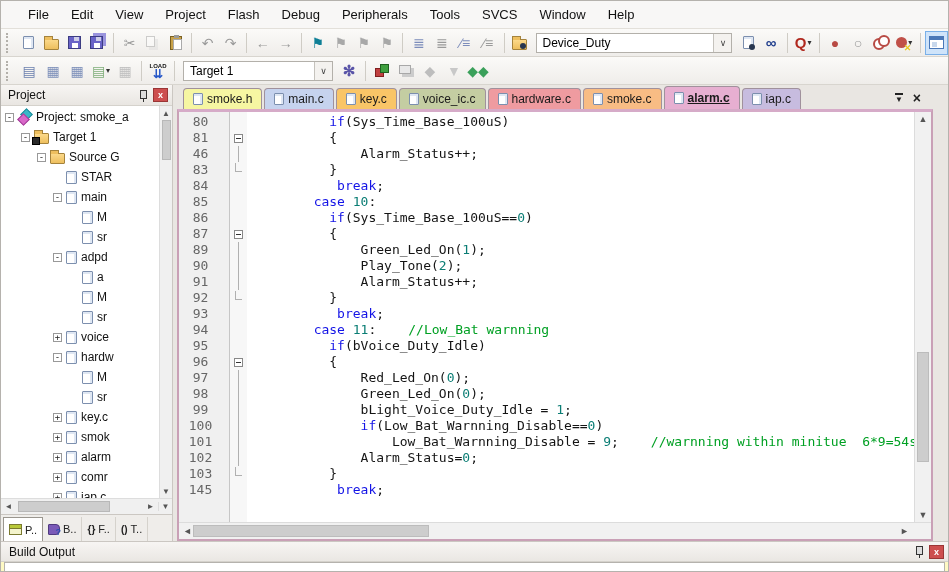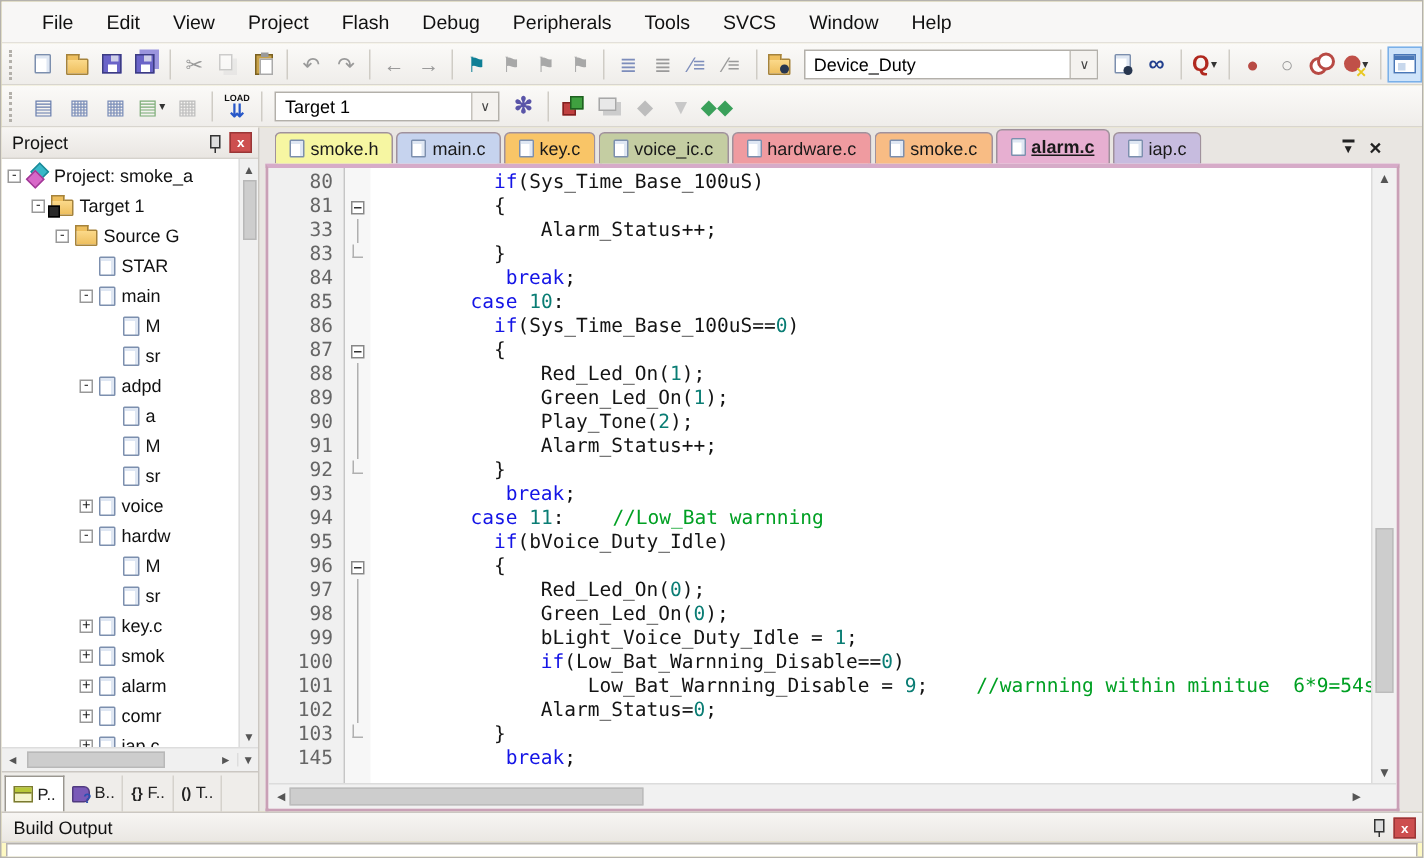--- a/index.html
+++ b/index.html
@@ -115,21 +115,21 @@
   .tabbar-right { margin-left:auto; display:flex; align-items:center; gap:10px; padding:0 12px 4px 0; }
   .tablist-icon { font-size:8px; color:#222; border-top:2px solid #222; padding-top:1px; line-height:1; }
   .tabclose-icon { font-size:14px; font-weight:bold; color:#222; line-height:1; }
 
   .doc { flex:1; border:2px solid #c9a0b6; border-top:3px solid #d6abc8; display:flex; flex-direction:column; background:#fff; overflow:hidden; }
   .code-wrap { flex:1; display:flex; overflow:hidden; }
   .code-body { flex:1; position:relative; overflow:hidden; padding-top:2px; }
   .code-body::before { content:""; position:absolute; left:0; top:0; bottom:0; width:50px; background:#f0f0f0; }
   .code-body::after { content:""; position:absolute; left:50px; top:0; bottom:0; width:17px; background:#f7f7f7; border-left:1px solid #c6c6c6; }
   .code-line { display:flex; height:16px; position:relative; z-index:1; }
-  .ln { width:50px; flex:none; text-align:right; padding-right:7px; font:13px/16px "DejaVu Sans Mono", monospace; color:#666; }
+  .ln { width:50px; flex:none; text-align:center; padding-right:7px; font:13px/16px "DejaVu Sans Mono", monospace; color:#666; }
   .fd { width:18px; flex:none; display:flex; align-items:center; justify-content:center; }
   .fold-s { width:9px; height:9px; border:1px solid #888; background:#fff; position:relative; }
   .fold-s::after { content:""; position:absolute; left:1px; top:3px; width:5px; height:1px; background:#333; }
   .fold-m { width:1px; height:16px; background:#b0b0b0; }
   .fold-e { width:7px; height:9px; border-left:1px solid #b0b0b0; border-bottom:1px solid #b0b0b0; margin-top:-6px; }
   .ct { flex:1; white-space:pre; overflow:hidden; font:13px/16px "DejaVu Sans Mono", monospace; color:#141414; padding-left:4px; }
   .sp-k { color:#1414e6; }
   .sp-n { color:#0a7d74; }
   .sp-c { color:#00a023;margin-left:32px; }
   .sp-p { color:#141414; }
@@ -536,21 +536,21 @@
                 <span class="ct"><span class="sp-p">          </span><span class="sp-k">if</span><span class="sp-p">(Sys_Time_Base_100uS)</span></span>
               </div>
               <div class="code-line">
                 <span class="ln">81</span>
                 <span class="fd">
                   <span class="fold-s"></span>
                 </span>
                 <span class="ct"><span class="sp-p">          {</span></span>
               </div>
               <div class="code-line">
-                <span class="ln">33</span>
+                <span class="ln">46</span>
                 <span class="fd">
                   <span class="fold-m"></span>
                 </span>
                 <span class="ct"><span class="sp-p">              Alarm_Status++;</span></span>
               </div>
               <div class="code-line">
                 <span class="ln">83</span>
                 <span class="fd">
                   <span class="fold-e"></span>
                 </span>
@@ -570,27 +570,20 @@
                 <span class="ln">86</span>
                 <span class="fd"></span>
                 <span class="ct"><span class="sp-p">          </span><span class="sp-k">if</span><span class="sp-p">(Sys_Time_Base_100uS==</span><span class="sp-n">0</span><span class="sp-p">)</span></span>
               </div>
               <div class="code-line">
                 <span class="ln">87</span>
                 <span class="fd">
                   <span class="fold-s"></span>
                 </span>
                 <span class="ct"><span class="sp-p">          {</span></span>
-              </div>
-              <div class="code-line">
-                <span class="ln">88</span>
-                <span class="fd">
-                  <span class="fold-m"></span>
-                </span>
-                <span class="ct"><span class="sp-p">              Red_Led_On(</span><span class="sp-n">1</span><span class="sp-p">);</span></span>
               </div>
               <div class="code-line">
                 <span class="ln">89</span>
                 <span class="fd">
                   <span class="fold-m"></span>
                 </span>
                 <span class="ct"><span class="sp-p">              Green_Led_On(</span><span class="sp-n">1</span><span class="sp-p">);</span></span>
               </div>
               <div class="code-line">
                 <span class="ln">90</span>

